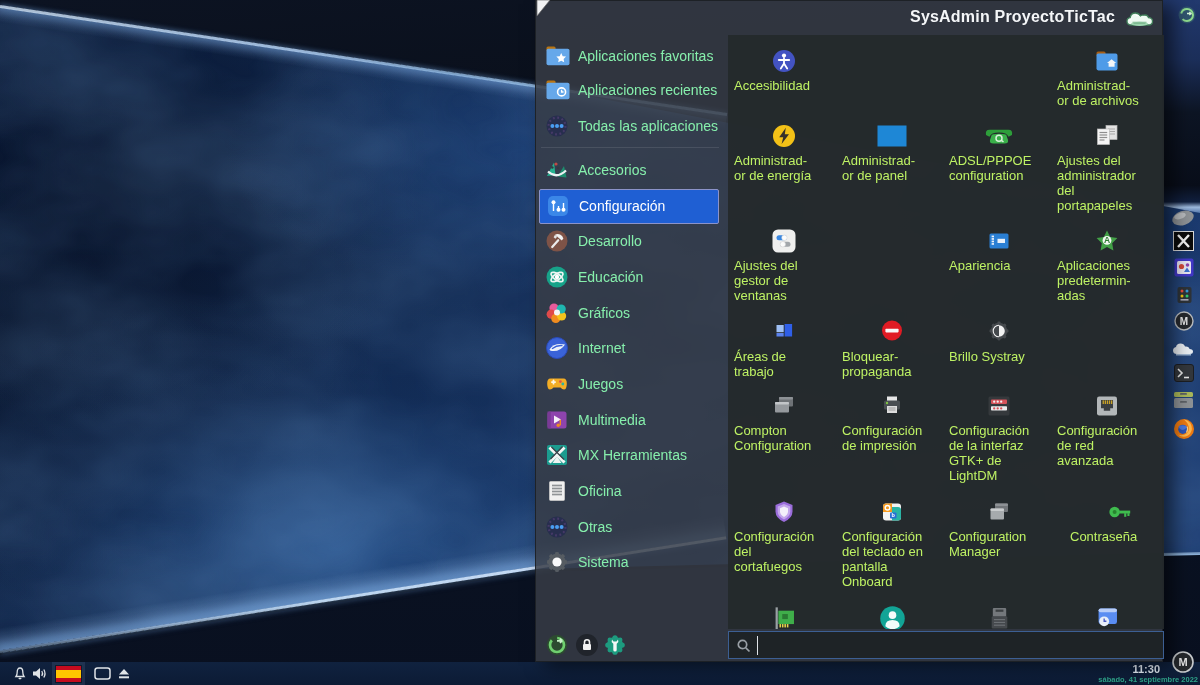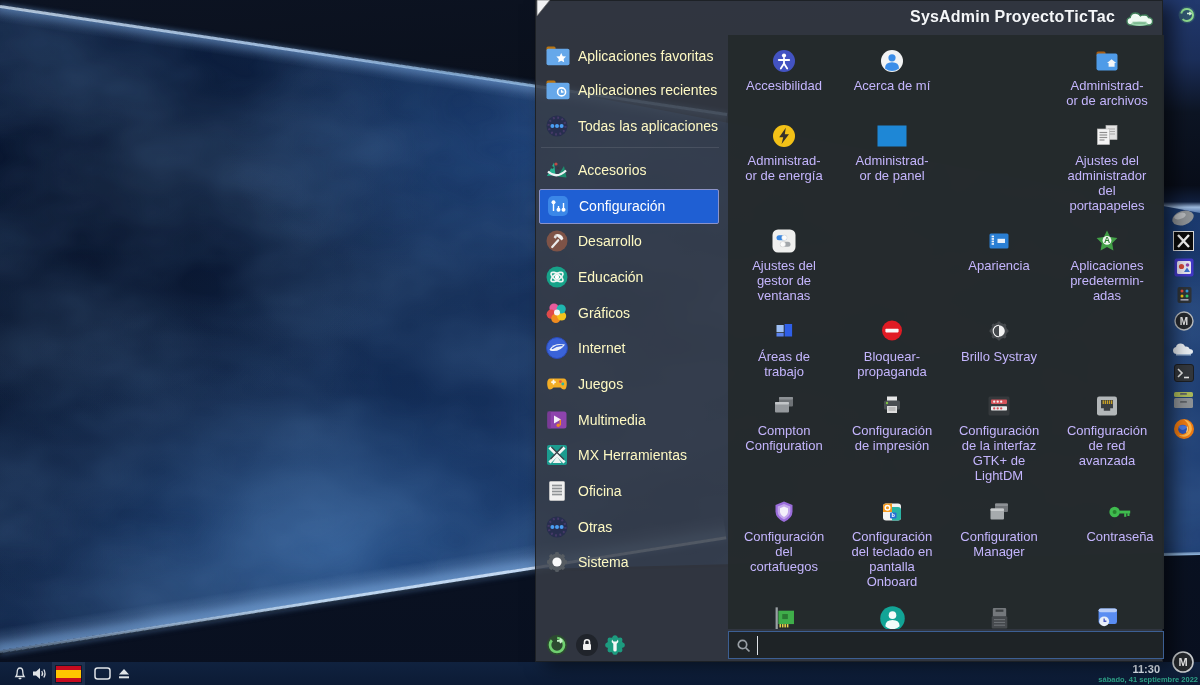--- a/index.html
+++ b/index.html
@@ -44,27 +44,27 @@
   box-shadow:10px 4px 18px rgba(0,0,0,.55);}
 #grid{position:absolute;left:192px;top:34px;width:436px;height:594px;
   background:rgba(36,41,43,.945);}
 #title{position:absolute;top:7px;right:47px;font-size:16px;font-weight:bold;
   color:#f4f6f8;letter-spacing:.2px}
 #searchbar{position:absolute;left:192px;top:630px;width:436px;height:28px;
   background:#1e2326;border:1px solid #3c5f93;box-sizing:border-box;}
 #searchbar .mag{position:absolute;left:7px;top:6px}
 #searchbar .cur{position:absolute;left:28px;top:4px;width:1px;height:19px;background:#dfe3e7}
 
-.srow{position:absolute;left:3px;width:186px;height:33px;color:#fef9c3;font-size:14px;}
+.srow{position:absolute;left:3px;width:186px;height:33px;color:#86efac;font-size:14px;}
 .srow .lbl{position:absolute;left:39px;top:50%;transform:translateY(-50%);white-space:nowrap}
 .srow svg,.srow .icn{position:absolute;left:6px;top:50%;transform:translateY(-50%)}
 .srow.hl{background:#1f5fd3;border:1px solid #8b93c9;box-sizing:border-box;color:#fff;border-radius:2px}
 #sep{position:absolute;left:5px;top:146px;width:178px;height:1px;background:rgba(255,255,255,.10)}
 
-.cell{position:absolute;width:108px;text-align:center;color:#c4b5fd;}
+.cell{position:absolute;width:108px;text-align:left;color:#bef264;}
 .cell svg{display:block;margin:0 auto 4px}
 .cell p{margin:0 auto;font-size:13px;line-height:15px;width:100px}
 
 .bbtn{position:absolute;top:633px;width:22px;height:22px}
 </style>
 </head>
 <body>
 <div class="abs" id="wall"></div>
 <div class="abs" id="wallglow"></div>
 <div class="abs" id="trap"></div>
@@ -185,28 +185,20 @@
           <circle cx="13" cy="7.6" r="2.1" fill="#fff"></circle>
           <g stroke="#fff" stroke-width="1.8" stroke-linecap="round">
             <line x1="13" y1="10" x2="13" y2="15.5"></line>
             <line x1="7.8" y1="12" x2="18.2" y2="12"></line>
             <line x1="13" y1="15.5" x2="9.8" y2="20.5"></line>
             <line x1="13" y1="15.5" x2="16.2" y2="20.5"></line>
           </g>
         </svg>
         <p>Accesibilidad</p>
       </div>
-    <div class="cell" style="left:110px;top:13px">
-        <svg width="26" height="26" viewBox="0 0 26 26">
-          <circle cx="13" cy="13" r="11" fill="#f2f3f4"></circle>
-          <circle cx="13" cy="9.8" r="3.6" fill="#3b8de8"></circle>
-          <path d="M6 20.5 Q6 14.2 13 14.2 Q20 14.2 20 20.5 Q16.5 23 13 23 Q9.5 23 6 20.5 Z" fill="#3b8de8"></path>
-        </svg>
-        <p>Acerca de mí</p>
-      </div>
     <div class="cell" style="left:325px;top:13px">
         <svg width="26" height="26" viewBox="0 0 26 26">
           <path d="M2.5 7.5 V4.9 Q2.5 3.4 4 3.4 H10 Q11.6 3.4 11.6 4.9 V7.5 Z" fill="#a85d12"></path>
           <rect x="2.5" y="5.6" width="21" height="16.8" rx="1.8" fill="#4f9be8"></rect>
           <path d="M17.6 11.2 l4.6 3.9 h-1.6 v3.7 h-6 v-3.7 h-1.6 z" fill="#f4f6f8"></path>
         </svg>
         <p>Administrad-<br>or de archivos</p>
       </div>
 
     <div class="cell" style="left:2px;top:88px">
@@ -214,20 +206,29 @@
           <circle cx="13" cy="13" r="11" fill="#f3c117"></circle>
           <path d="M14.8 4.8 L8.2 14.2 H12.2 L10.6 21 L18 11.2 H13.8 Z" fill="#35302a"></path>
         </svg>
         <p>Administrad-<br>or de energía</p>
       </div>
     <div class="cell" style="left:110px;top:88px">
         <svg width="30" height="26" viewBox="0 0 30 26">
           <rect x="0.5" y="2.5" width="29" height="21" fill="#1e87d6"></rect>
         </svg>
         <p>Administrad-<br>or de panel</p>
+      </div>
+    <div class="cell" style="left:217px;top:88px">
+        <svg width="30" height="26" viewBox="0 0 30 26">
+          <path d="M2 12 Q1 6.5 6 6.8 L24 6.8 Q29 6.5 28 12 L24.5 13.8 Q23 9.5 15 9.5 Q7 9.5 5.5 13.8 Z" fill="#2d9e3a"></path>
+          <path d="M7.5 12.5 Q7.5 10.8 15 10.8 Q22.5 10.8 22.5 12.5 L24 17 Q24.8 20.5 20.5 20.5 H9.5 Q5.2 20.5 6 17 Z" fill="#3ab04a"></path>
+          <circle cx="15" cy="15.2" r="3" fill="none" stroke="#d9f0da" stroke-width="1.5"></circle>
+          <path d="M17.3 17.3 l2.2 1.5" stroke="#d9f0da" stroke-width="1.5"></path>
+        </svg>
+        <p>ADSL/PPPOE<br>configuration</p>
       </div>
     <div class="cell" style="left:325px;top:88px">
         <svg width="26" height="26" viewBox="0 0 26 26">
           <g>
             <rect x="12" y="2.5" width="11" height="14" fill="#e3e3e3" stroke="#b9b9b9" stroke-width="0.7"></rect>
             <line x1="14" y1="6" x2="21" y2="6" stroke="#a9a9a9"></line>
             <line x1="14" y1="8.5" x2="21" y2="8.5" stroke="#a9a9a9"></line>
             <line x1="14" y1="11" x2="21" y2="11" stroke="#a9a9a9"></line>
           </g>
           <g>

